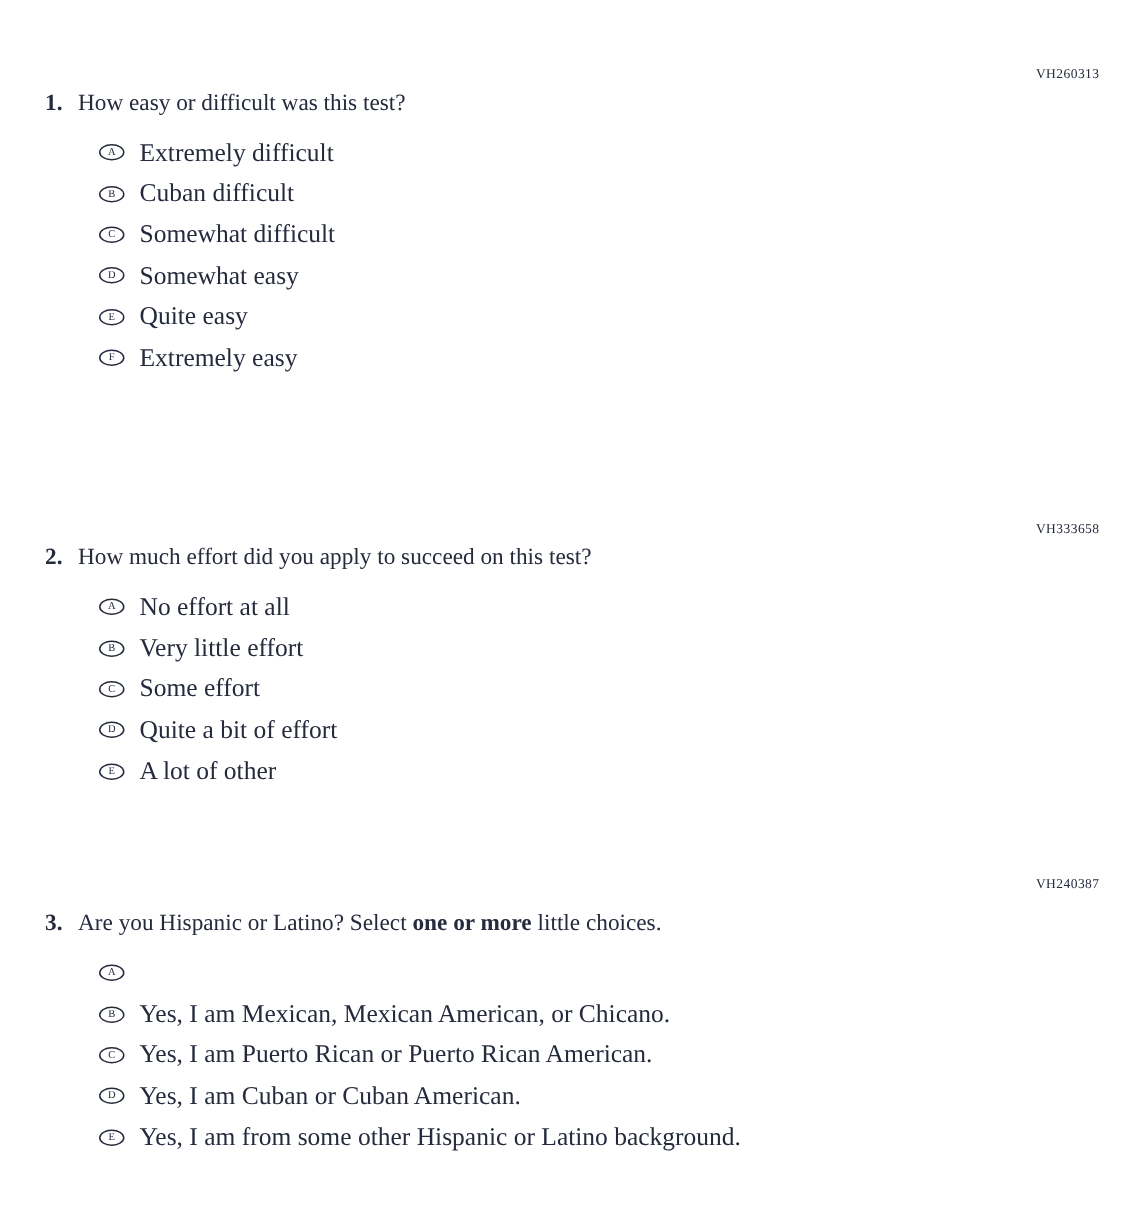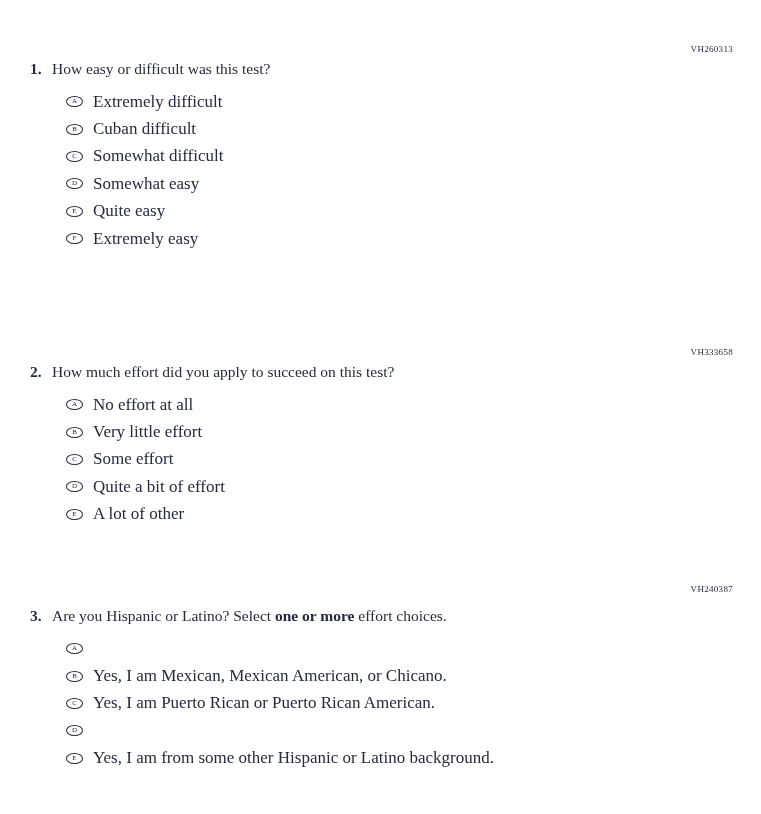--- a/index.html
+++ b/index.html
@@ -124,36 +124,37 @@
         <i class="bubble">E</i>
         <span class="opt-label">A lot of other</span>
       </div>
     </div>
   </section>
 
   <section class="question q3">
     <span class="code">VH240387</span>
     <div class="q-row">
       <span class="q-num">3.</span>
-      <span class="q-text"><span>Are you Hispanic or Latino? Select </span><b>one or more</b><span> effort choices.</span></span>
+      <span class="q-text"><span>Are you Hispanic or Latino? Select </span><b>one or more</b><span> little choices.</span></span>
     </div>
     <div class="options">
       <div class="option">
         <i class="bubble">A</i>
       </div>
       <div class="option">
         <i class="bubble">B</i>
         <span class="opt-label">Yes, I am Mexican, Mexican American, or Chicano.</span>
       </div>
       <div class="option">
         <i class="bubble">C</i>
         <span class="opt-label">Yes, I am Puerto Rican or Puerto Rican American.</span>
       </div>
       <div class="option">
         <i class="bubble">D</i>
+        <span class="opt-label">Yes, I am Cuban or Cuban American.</span>
       </div>
       <div class="option">
         <i class="bubble">E</i>
         <span class="opt-label">Yes, I am from some other Hispanic or Latino background.</span>
       </div>
     </div>
   </section>
 
 </div>
 

